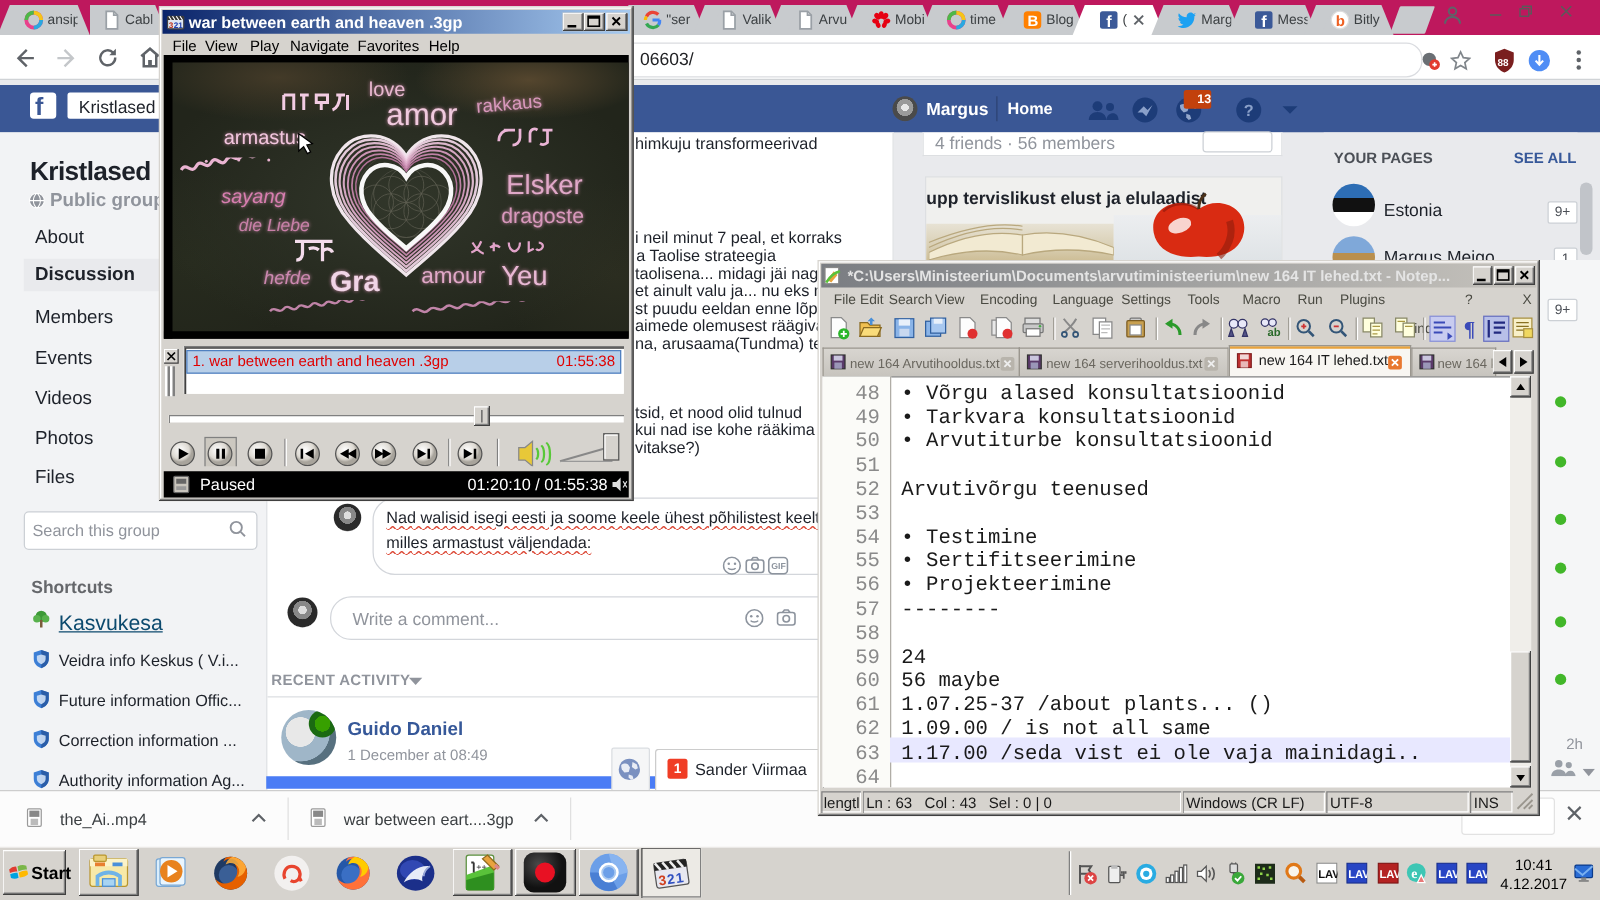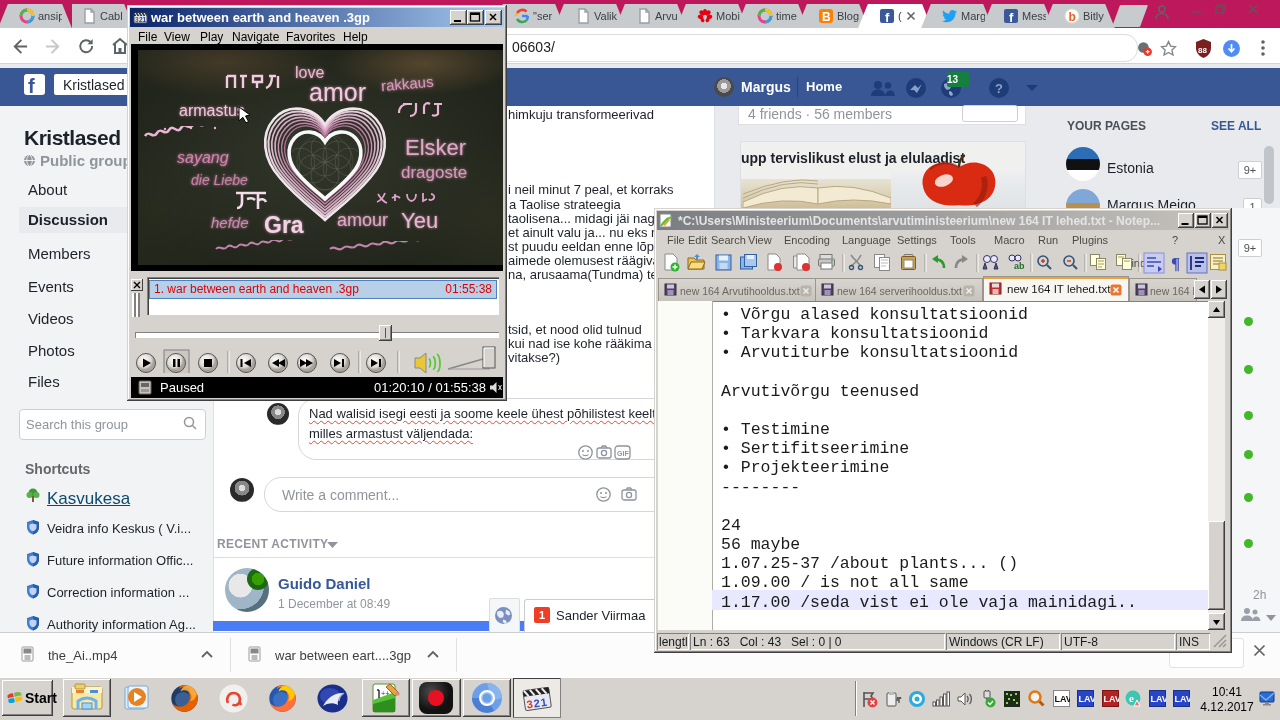--- a/index.html
+++ b/index.html
@@ -246,21 +246,21 @@
         <path d="M5 13l5-5 3 3 4-4-5 9-3-3z" fill="#8aa0c9"></path>
       </svg>
     <svg class="abs" style="left:940px;top:9px;width:22px;height:22px;" viewBox="0 0 22 22">
         <circle cx="11" cy="11" r="10" fill="#1d3c78"></circle>
         <g fill="#93a7cc">
           <path d="M4 7c2-1 4-1 5 0l2 2-1 3-3 1-2-2c-1-1-1-3-1-4z"></path>
           <path d="M13 4l4 2 1 3-2 1-3-2z"></path>
           <path d="M9 14l3 1 1 3-2 1-2-2z"></path>
         </g>
       </svg>
-    <div class="abs" style="left:947px;top:4px;width:22px;height:15px;background:#15803d;border-radius:2px;color:#fff;font-size:10px;font-weight:bold;text-align:left;line-height:15px;">13</div>
+    <div class="abs" style="left:947px;top:4px;width:22px;height:15px;background:#c2410c;border-radius:2px;color:#fff;font-size:10px;font-weight:bold;text-align:right;line-height:15px;">13</div>
     <svg class="abs" style="left:988px;top:9px;width:22px;height:22px;" viewBox="0 0 22 22">
         <circle cx="11" cy="11" r="10" fill="#1d3c78"></circle>
         <text x="7" y="16" font-size="13" font-weight="bold" fill="#8aa0c9" font-family="Liberation Sans">?</text>
       </svg>
     <svg class="abs" style="left:1025px;top:16px;width:14px;height:9px;" viewBox="0 0 14 9">
         <path d="M1 1l6 6 6-6z" fill="#1d3c78"></path>
       </svg>
   </div>
   <div class="abs" id="fbpage">
 
@@ -694,20 +694,37 @@
       <div class="abs btn3d" style="left:554px;top:4px;width:16px;height:19px;">
           <svg style="position:absolute;left:4px;top:5px;width:8px;height:9px;" viewBox="0 0 8 9">
             <path d="M1 0.5v8L7 4.5z" fill="#000"></path>
           </svg>
         </div>
     </div>
 
     <div class="abs" style="left:4px;top:93px;width:550px;height:329px;background:#fff;box-shadow:inset 1px 1px #808080;overflow:hidden;font-family:'Liberation Mono',monospace;font-size:16.5px;">
       <div class="abs" style="left:0;top:0;width:54px;height:329px;background:#fbfbf8;border-right:1px solid #b0ada6;"></div>
       <div class="abs" style="left:54px;top:289px;width:496px;height:20px;background:#e8e8ff;"></div>
+      <div class="abs" style="left:0px;top:4px;width:46px;text-align:right;line-height:19.17px;color:#8a8a8a;white-space:pre;">48
+49
+50
+51
+52
+53
+54
+55
+56
+57
+58
+59
+60
+61
+62
+63
+64</div>
       <div class="abs" style="left:63px;top:4px;line-height:19.17px;color:#1a1a1a;white-space:pre;">• Võrgu alased konsultatsioonid
 • Tarkvara konsultatsioonid
 • Arvutiturbe konsultatsioonid
 
 Arvutivõrgu teenused
 
 • Testimine
 • Sertifitseerimine
 • Projekteerimine
 --------

